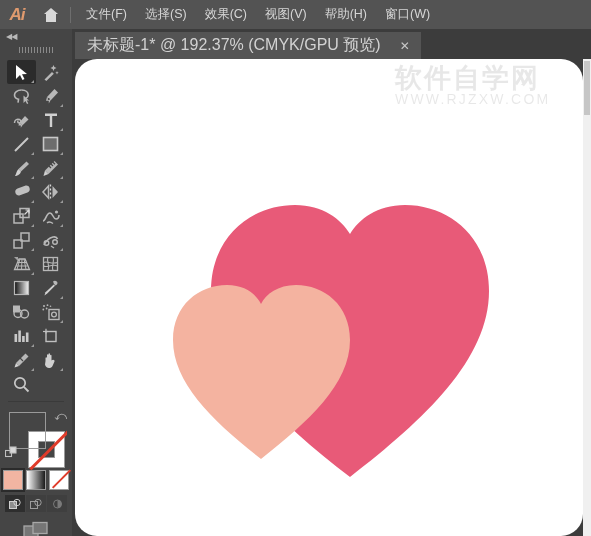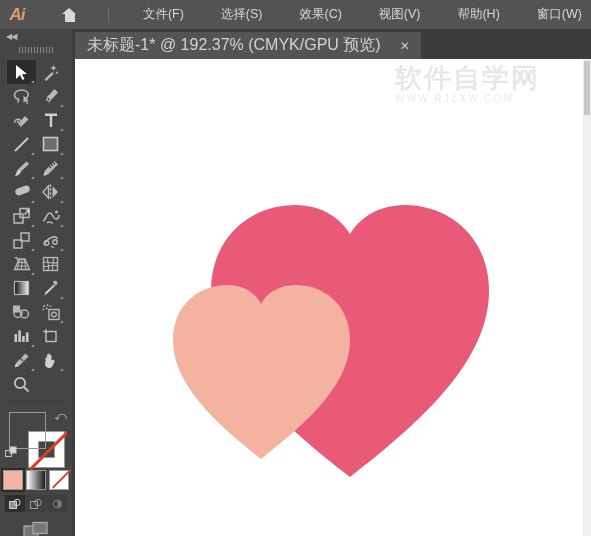--- a/index.html
+++ b/index.html
@@ -3,21 +3,21 @@
 <meta charset="utf-8">
 <style>
   html,body{margin:0;padding:0;background:#3c3c3c;}
   body{width:591px;height:536px;overflow:hidden;
        font-family:"Liberation Sans","DejaVu Sans",sans-serif;
        -webkit-font-smoothing:antialiased;}
   #app{position:relative;width:591px;height:536px;background:#3c3c3c;}
 
   
   #menubar{position:absolute;left:0;top:0;width:591px;height:29px;
-           background:#535353;display:flex;align-items:center;justify-content:space-between;}
+           background:#535353;display:flex;align-items:center;}
   #ai-logo{width:34px;height:29px;display:flex;align-items:center;
            justify-content:center;color:#e09a6e;font-size:17px;
            font-weight:bold;font-style:italic;letter-spacing:-1px;}
   #home-btn{width:34px;height:29px;display:flex;align-items:center;
             justify-content:center;}
   .home-glyph{width:15px;height:14px;position:relative;}
   .home-glyph:before{content:"";position:absolute;left:0;top:0;width:0;height:0;
      border-left:7.5px solid transparent;border-right:7.5px solid transparent;
      border-bottom:6px solid #d8d8d8;}
   .home-glyph:after{content:"";position:absolute;left:2.5px;top:5.5px;
@@ -80,27 +80,27 @@
   #drawmode{display:flex;justify-content:center;gap:1px;margin-top:5px;}
   .dm{width:20px;height:17px;display:flex;align-items:center;
       justify-content:center;background:#3f3f3f;}
   .dm.sel{background:#2e2e2e;}
 
   
   #screenmode{display:flex;justify-content:center;margin-top:9px;}
 
   
   #canvas{position:absolute;left:75px;top:59px;width:508px;height:477px;
-          background:#ffffff;overflow:hidden;}
+          background:#ffffff;overflow:hidden;border-radius:22px;}
   #artwork{position:absolute;left:0;top:0;width:508px;height:477px;}
   #watermark{position:absolute;left:320px;top:4px;width:160px;height:46px;
              opacity:0.09;pointer-events:none;}
   #wm-cn{font-size:27px;color:#000;letter-spacing:2px;font-weight:bold;
          line-height:30px;}
-  #wm-url{font-size:10px;color:#000;letter-spacing:2.2px;line-height:12px;}
+  #wm-url{font-size:14px;color:#000;letter-spacing:2.2px;line-height:12px;}
 
   
   #vscroll{position:absolute;right:0;top:59px;width:8px;height:477px;
            background:#f0f0f0;}
   #vscroll-thumb{position:absolute;left:1px;top:2px;width:6px;height:54px;
                  background:#c6c6c6;}
 </style>
 </head>
 <body>
 

